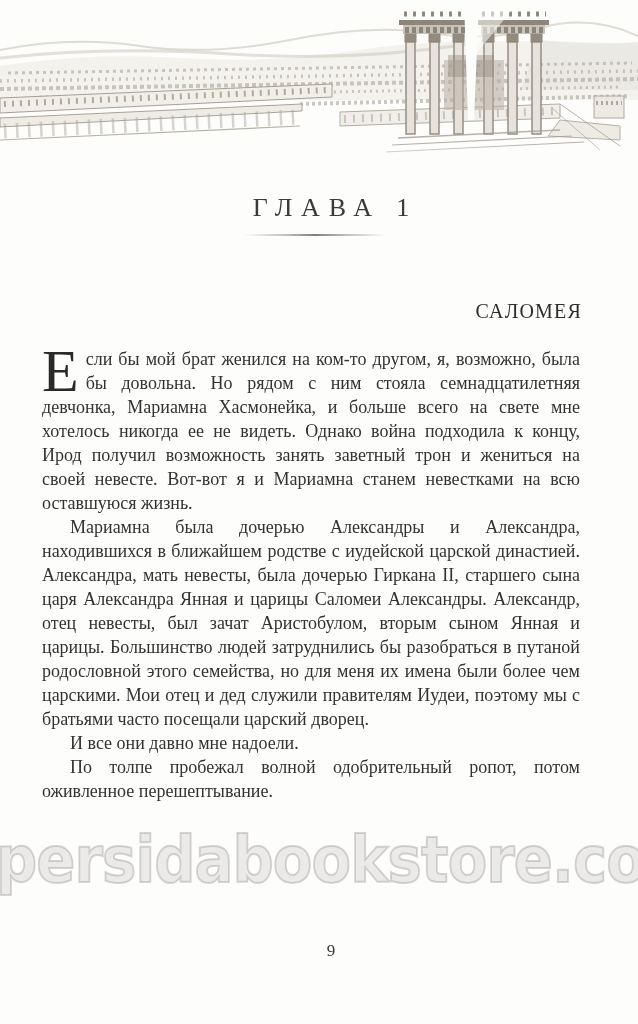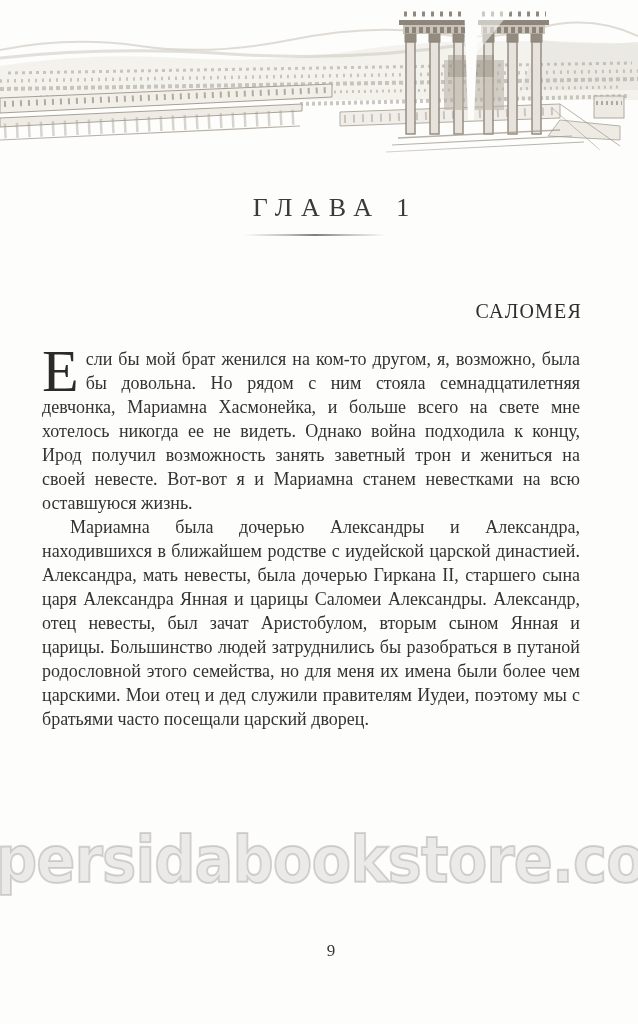--- a/index.html
+++ b/index.html
@@ -183,19 +183,21 @@
 
   <h1 class="chapter-heading">ГЛАВА 1</h1>
 
   <div class="decorative-rule"></div>
 
   <h2 class="section-title">САЛОМЕЯ</h2>
 
   <div class="body-text">
     <p class="first"><span class="dropcap">Е</span><span>сли бы мой брат женился на ком-то другом, я, возможно, была бы довольна. Но рядом с ним стояла семнадцатилетняя девчонка, Мариамна Хасмонейка, и больше всего на свете мне хотелось никогда ее не видеть. Однако война подходила к концу, Ирод получил возможность занять заветный трон и жениться на своей невесте. Вот-вот я и Мариамна станем невестками на всю оставшуюся жизнь.</span></p>
     <p>Мариамна была дочерью Александры и Александра, находившихся в ближайшем родстве с иудейской царской династией. Александра, мать невесты, была дочерью Гиркана II, старшего сына царя Александра Янная и царицы Саломеи Александры. Александр, отец невесты, был зачат Аристобулом, вторым сыном Янная и царицы. Большинство людей затруднились бы разобраться в путаной родословной этого семейства, но для меня их имена были более чем царскими. Мои отец и дед служили правителям Иудеи, поэтому мы с братьями часто посещали царский дворец.</p>
+    <p>И все они давно мне надоели.</p>
+    <p>По толпе пробежал волной одобрительный ропот, потом оживленное перешептывание.</p>
   </div>
 
   <div class="watermark">persidabookstore.com</div>
 
   <div class="page-number">9</div>
 
 </div>
 
 </body></html>

